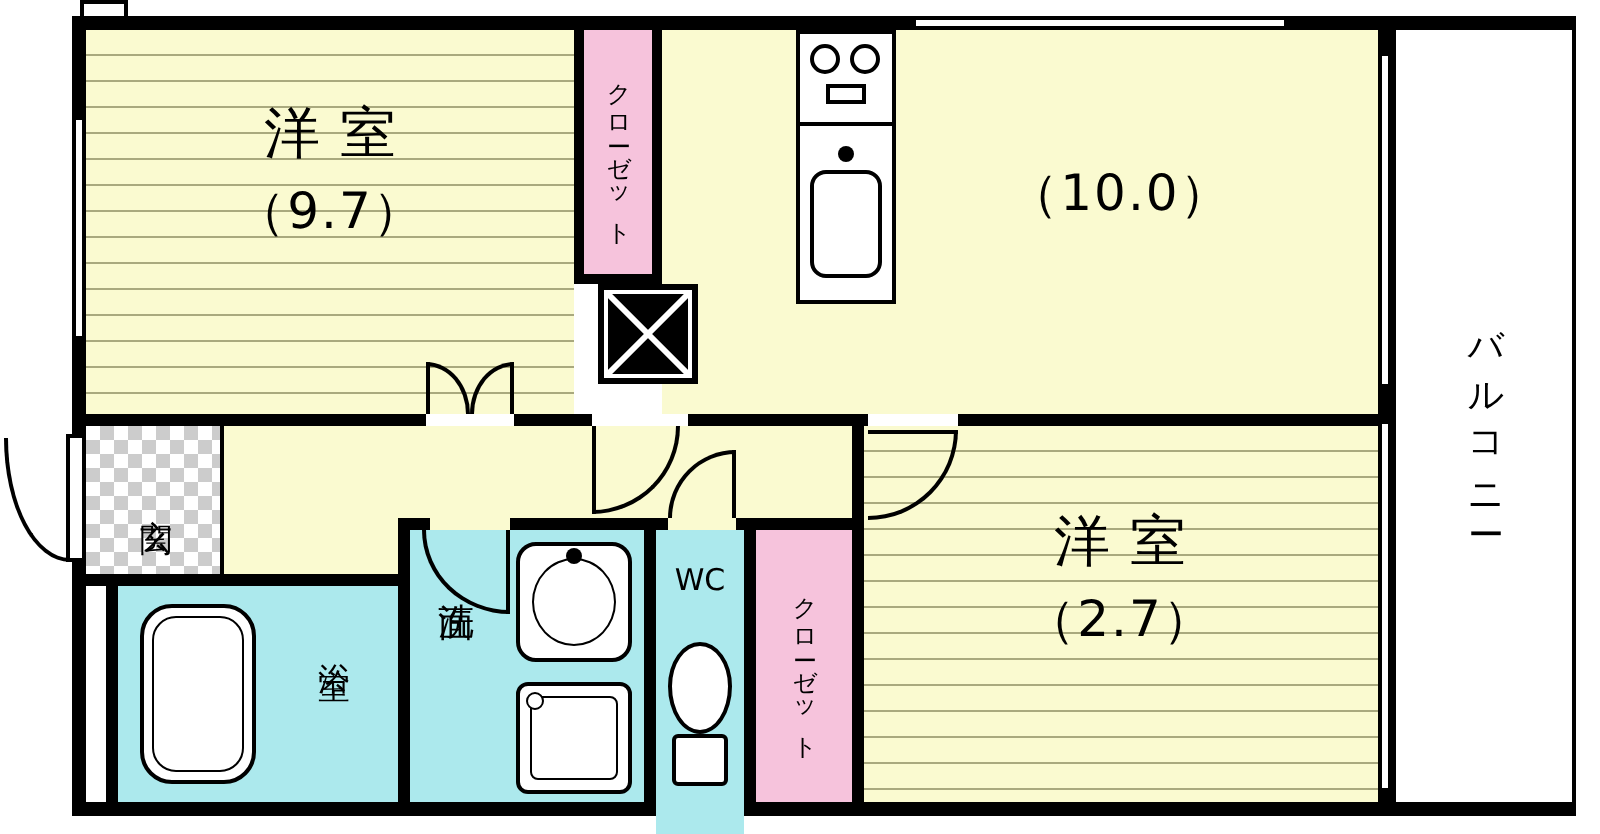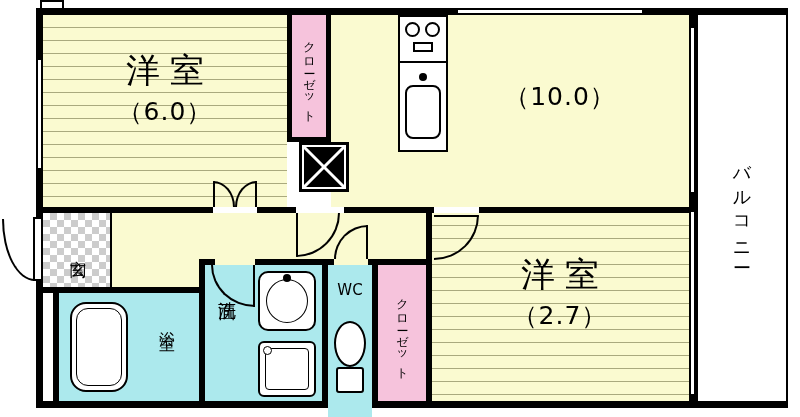--- a/index.html
+++ b/index.html
@@ -10,21 +10,21 @@
 .wall{position:absolute;background:var(--wall,#000)}
 .tatami{background:repeating-linear-gradient(to bottom,var(--room_yellow,#FAFAD0) 0 12px,var(--stripe_line,#A9A97E) 12px 13px)}
 .yellow{background:var(--room_yellow,#FAFAD0)}
 .pink{background:var(--closet_pink,#F6C3DC)}
 .cyan{background:var(--wet_cyan,#ACE9ED)}
 .flexc{display:flex;align-items:center;justify-content:center}
 .vtext{writing-mode:vertical-rl;text-orientation:upright;letter-spacing:3px}
 .window{position:absolute;background:#fff}
 .arc{position:absolute;border:0 solid var(--wall,#000)}
 .room-label{position:absolute;text-align:center;line-height:1.1}
-.room-label .nm{display:block;font-size:34px;letter-spacing:10px;padding-left:10px}
+.room-label .nm{display:block;font-size:28px;letter-spacing:10px;padding-left:10px}
 .room-label .sz{display:block;font-size:25px;margin-top:9px;letter-spacing:1px}
 
 #meter{left:40px;top:0;width:24px;height:10px;background:#fff;border:2px solid var(--wall,#000)}
 #unit{left:36px;top:8px;width:660px;height:400px;border:7px solid var(--wall,#000);background:#fff}
 
 #room-west1{left:43px;top:15px;width:244px;height:192px}
 #label-west1{left:65px;top:52px;width:200px}
 #closet-top{left:287px;top:15px;width:44px;height:127px;border:5px solid var(--wall,#000);border-top:none;font-size:12px}
 #xbox{left:299px;top:142px;width:50px;height:50px}
 #ldk{left:331px;top:15px;width:358px;height:192px}
@@ -191,21 +191,21 @@
   <div class="arc" id="arc-front"></div>
   <div class="arc" id="arc-w1-left"></div>
   <div class="arc" id="arc-w1-right"></div>
   <div class="arc" id="arc-hall-ldk"></div>
   <div class="arc" id="arc-west2"></div>
   <div class="arc" id="arc-senmen"></div>
   <div class="arc" id="arc-wc"></div>
 
   <div class="room-label" id="label-west1">
     <span class="nm">洋室</span>
-    <span class="sz">（6.0）</span>
+    <span class="sz">（9.7）</span>
   </div>
   <div class="room-label" id="label-ldk">
     <span class="sz">（10.0）</span>
   </div>
   <div class="room-label" id="label-west2">
     <span class="nm">洋室</span>
     <span class="sz">（2.7）</span>
   </div>
 
   <div class="abs flexc" id="balcony">

